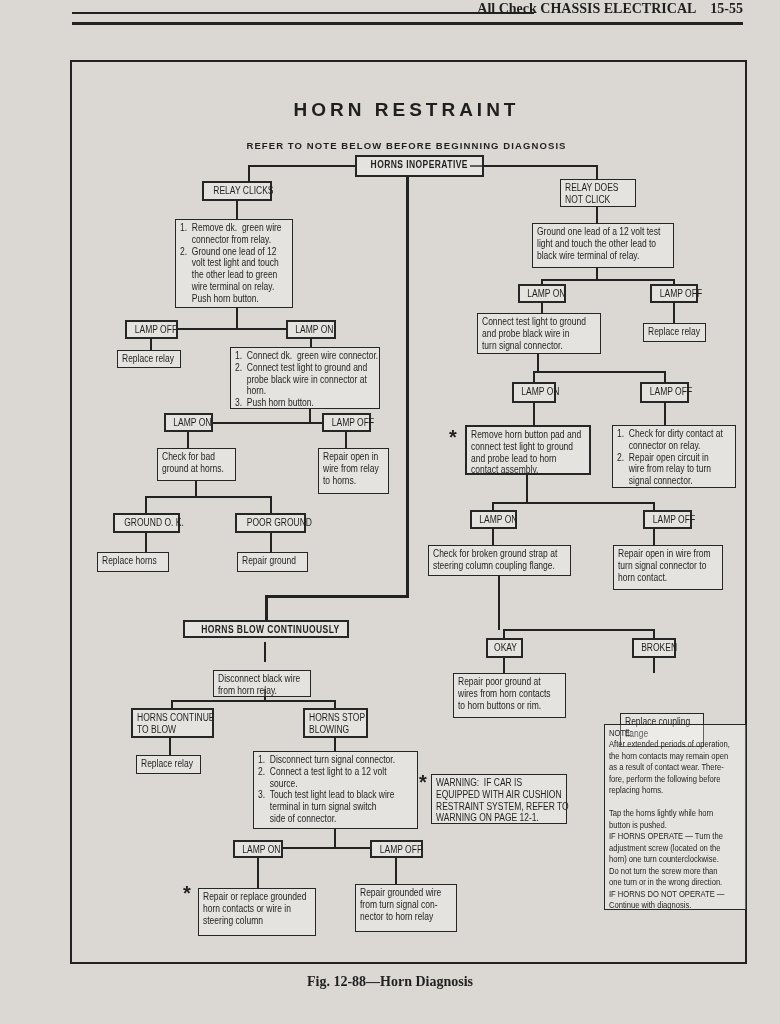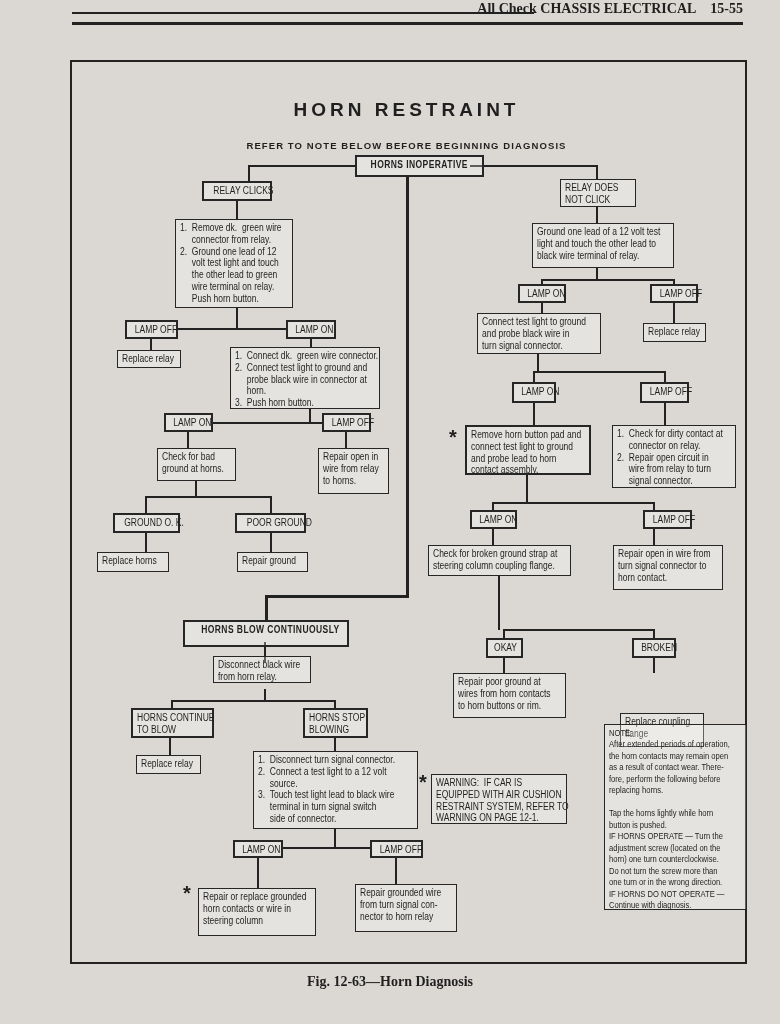--- a/index.html
+++ b/index.html
@@ -32,21 +32,21 @@
 </head>
 <body>
 
 <i class="l" style="left:72px;top:12px;width:462px;height:2px"></i>
 <div class="hdr"><span>All Check CHASSIS ELECTRICAL</span><span class="pgnum">15-55</span></div>
 <i class="l" style="left:72px;top:22px;width:671px;height:3px"></i>
 
 <div class="page-border"></div>
 <div class="big-title">HORN RESTRAINT</div>
 <div class="sub-title">REFER TO NOTE BELOW BEFORE BEGINNING DIAGNOSIS</div>
-<div class="caption">Fig. 12-63—Horn Diagnosis</div>
+<div class="caption">Fig. 12-88—Horn Diagnosis</div>
 
 <i class="l" style="left:250px;top:165px;width:105px;height:2px"></i>
 <i class="l" style="left:248px;top:165px;width:2px;height:16px"></i>
 <i class="l" style="left:470px;top:165px;width:128px;height:2px"></i>
 <i class="l" style="left:596px;top:165px;width:2px;height:14px"></i>
 <i class="l" style="left:406px;top:176px;width:3px;height:421px"></i>
 <i class="l" style="left:266px;top:595px;width:143px;height:3px"></i>
 <i class="l" style="left:265px;top:595px;width:3px;height:26px"></i>
 <i class="l" style="left:236px;top:201px;width:2px;height:18px"></i>
 <i class="l" style="left:236px;top:308px;width:2px;height:22px"></i>
@@ -123,22 +123,22 @@
 <div class="fb" style="left:157px;top:448px;width:79px;height:33px"><span>Check for bad
 ground at horns.</span></div>
 <div class="fb" style="left:318px;top:448px;width:71px;height:46px"><span>Repair open in
 wire from relay
 to horns.</span></div>
 <div class="fb c b2" style="left:113px;top:513px;width:67px;height:20px"><span>GROUND O. K.</span></div>
 <div class="fb c b2" style="left:235px;top:513px;width:71px;height:20px"><span>POOR GROUND</span></div>
 <div class="fb" style="left:97px;top:552px;width:72px;height:20px"><span>Replace horns</span></div>
 <div class="fb" style="left:237px;top:552px;width:71px;height:20px"><span>Repair ground</span></div>
 
-<div class="fb c b3 bold" style="left:183px;top:620px;width:166px;height:27px"><span>HORNS BLOW CONTINUOUSLY</span></div>
-<div class="fb" style="left:213px;top:656px;width:98px;height:27px"><span>Disconnect black wire
+<div class="fb c b3 bold" style="left:183px;top:620px;width:166px;height:18px"><span>HORNS BLOW CONTINUOUSLY</span></div>
+<div class="fb" style="left:213px;top:670px;width:98px;height:27px"><span>Disconnect black wire
 from horn relay.</span></div>
 <div class="fb b2" style="left:131px;top:708px;width:83px;height:30px"><span>HORNS CONTINUE
 TO BLOW</span></div>
 <div class="fb b2" style="left:303px;top:708px;width:65px;height:30px"><span>HORNS STOP
 BLOWING</span></div>
 <div class="fb" style="left:136px;top:755px;width:65px;height:19px"><span>Replace relay</span></div>
 <div class="fb" style="left:253px;top:751px;width:165px;height:78px"><span>1.  Disconnect turn signal connector.
 2.  Connect a test light to a 12 volt
      source.
 3.  Touch test light lead to black wire

